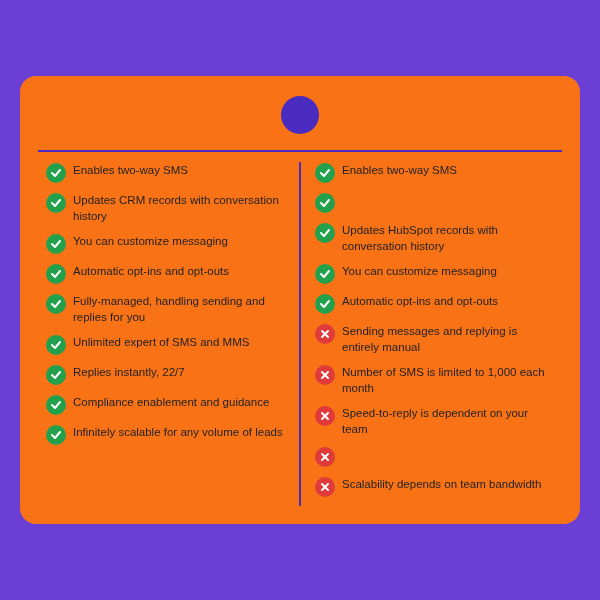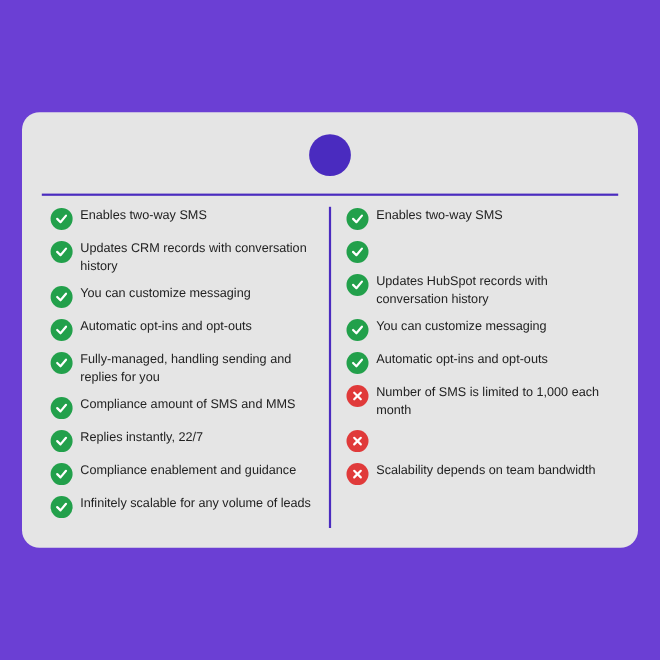--- a/index.html
+++ b/index.html
@@ -6,21 +6,21 @@
     body {
       width: 600px;
       height: 600px;
       background: #6b3fd4;
       display: flex;
       align-items: center;
       justify-content: center;
       font-family: Arial, sans-serif;
     }
     .card {
-      background: #e5e5e5;
+      background: #f97316;
       border-radius: 16px;
       width: 560px;
       padding: 20px 18px 18px;
       overflow: hidden;
     }
     .header {
       display: flex;
       align-items: center;
       justify-content: center;
       gap: 12px;
@@ -152,21 +152,21 @@
             </svg>
           </div>
           <span class="feature-text">Fully-managed, handling sending and replies for you</span>
         </div>
         <div class="feature-item">
           <div class="icon icon-check">
             <svg viewBox="0 0 12 12" fill="none">
               <polyline points="2,6 5,9 10,3" stroke="white" stroke-width="2" stroke-linecap="round" stroke-linejoin="round"></polyline>
             </svg>
           </div>
-          <span class="feature-text">Compliance amount of SMS and MMS</span>
+          <span class="feature-text">Unlimited expert of SMS and MMS</span>
         </div>
         <div class="feature-item">
           <div class="icon icon-check">
             <svg viewBox="0 0 12 12" fill="none">
               <polyline points="2,6 5,9 10,3" stroke="white" stroke-width="2" stroke-linecap="round" stroke-linejoin="round"></polyline>
             </svg>
           </div>
           <span class="feature-text">Replies instantly, 22/7</span>
         </div>
         <div class="feature-item">
@@ -226,21 +226,39 @@
           </div>
           <span class="feature-text">Automatic opt-ins and opt-outs</span>
         </div>
         <div class="feature-item">
           <div class="icon icon-x">
             <svg viewBox="0 0 12 12" fill="none">
               <line x1="3" y1="3" x2="9" y2="9" stroke="white" stroke-width="2" stroke-linecap="round"></line>
               <line x1="9" y1="3" x2="3" y2="9" stroke="white" stroke-width="2" stroke-linecap="round"></line>
             </svg>
           </div>
+          <span class="feature-text">Sending messages and replying is entirely manual</span>
+        </div>
+        <div class="feature-item">
+          <div class="icon icon-x">
+            <svg viewBox="0 0 12 12" fill="none">
+              <line x1="3" y1="3" x2="9" y2="9" stroke="white" stroke-width="2" stroke-linecap="round"></line>
+              <line x1="9" y1="3" x2="3" y2="9" stroke="white" stroke-width="2" stroke-linecap="round"></line>
+            </svg>
+          </div>
           <span class="feature-text">Number of SMS is limited to 1,000 each month</span>
+        </div>
+        <div class="feature-item">
+          <div class="icon icon-x">
+            <svg viewBox="0 0 12 12" fill="none">
+              <line x1="3" y1="3" x2="9" y2="9" stroke="white" stroke-width="2" stroke-linecap="round"></line>
+              <line x1="9" y1="3" x2="3" y2="9" stroke="white" stroke-width="2" stroke-linecap="round"></line>
+            </svg>
+          </div>
+          <span class="feature-text">Speed-to-reply is dependent on your team</span>
         </div>
         <div class="feature-item">
           <div class="icon icon-x">
             <svg viewBox="0 0 12 12" fill="none">
               <line x1="3" y1="3" x2="9" y2="9" stroke="white" stroke-width="2" stroke-linecap="round"></line>
               <line x1="9" y1="3" x2="3" y2="9" stroke="white" stroke-width="2" stroke-linecap="round"></line>
             </svg>
           </div>
         </div>
         <div class="feature-item">

